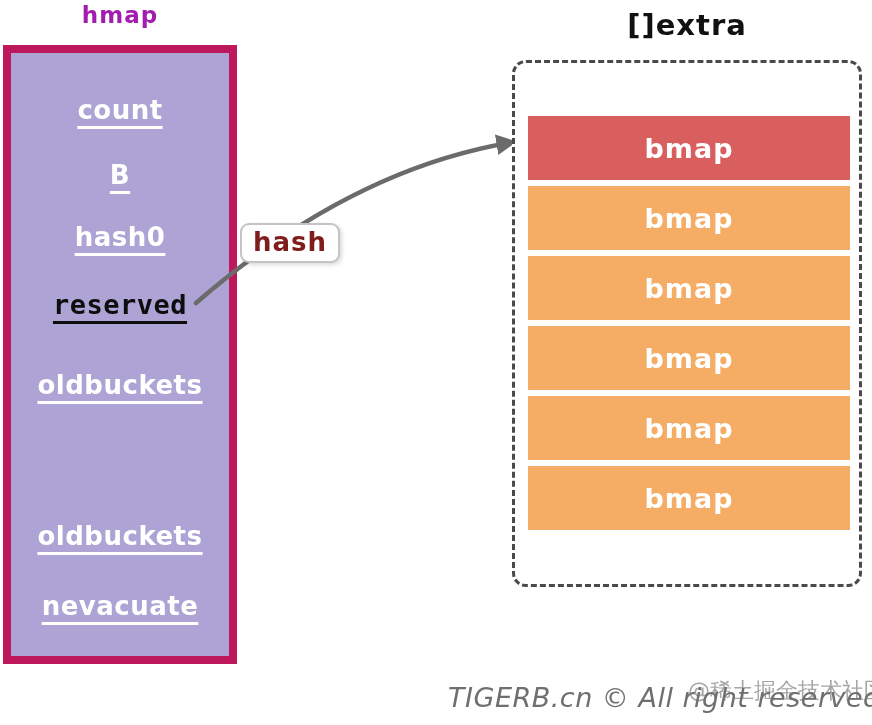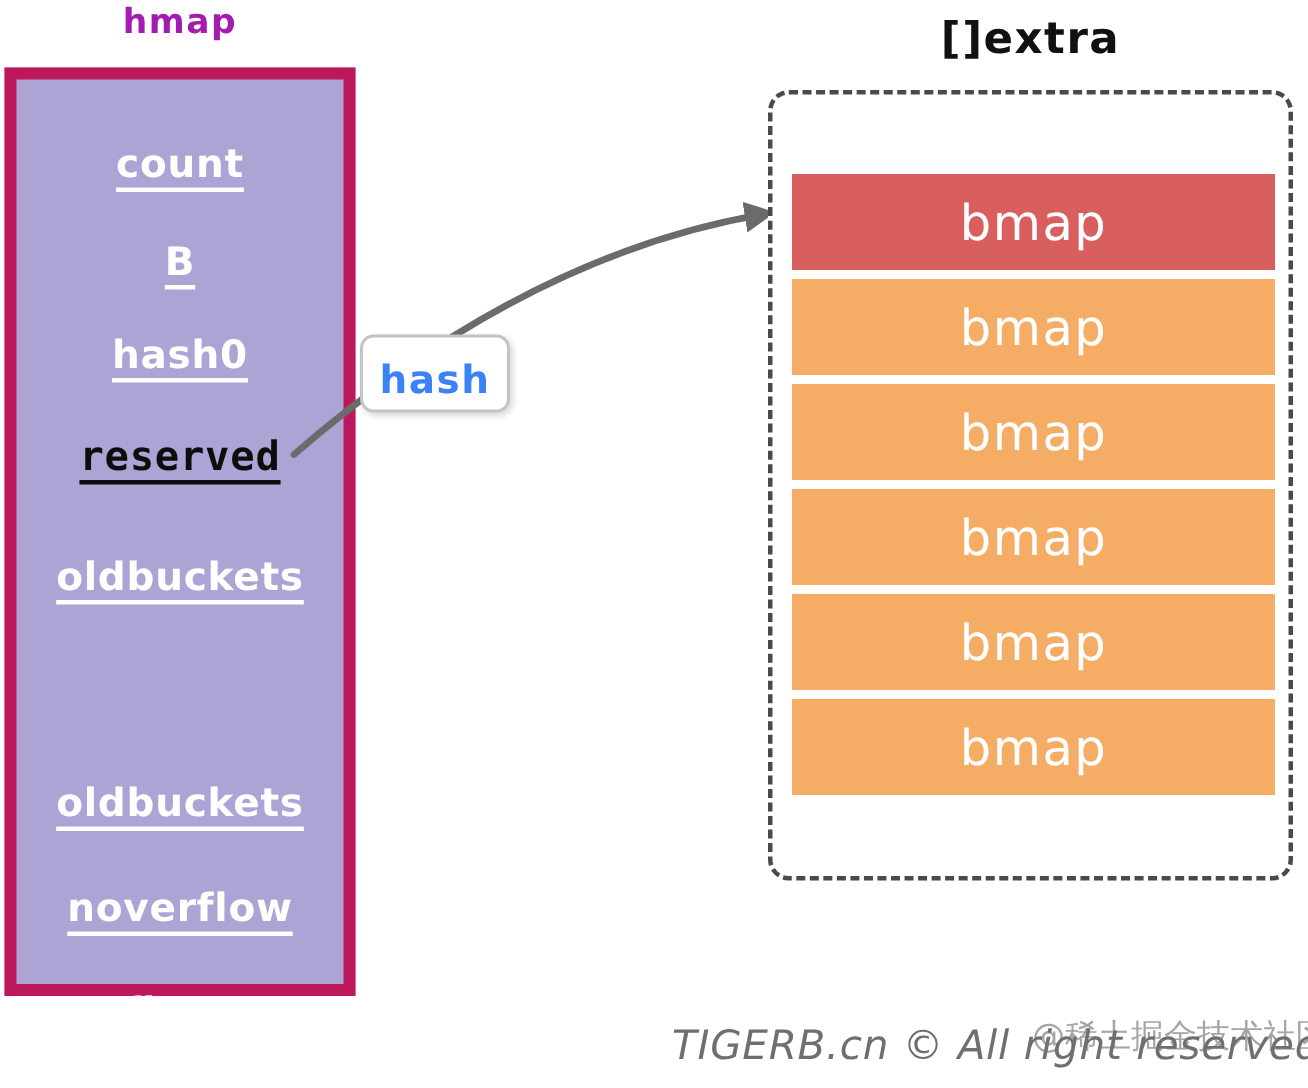--- a/index.html
+++ b/index.html
@@ -32,42 +32,42 @@
     text-decoration-thickness: 3px;
   }
 
   
   .arrow-svg { position: absolute; left: 0; top: 0; width: 872px; height: 725px; pointer-events: none; }
   .hash-label {
     position: absolute; left: 240px; top: 223px;
     background: #ffffff;
     border: 2px solid #c4c4c4;
     border-radius: 9px;
-    padding: 14px 11px 4px 11px;
-    font-size: 26px; font-weight: bold; color: #3b82f6;
+    padding: 2px 11px 4px 11px;
+    font-size: 26px; font-weight: bold; color: #7f1d1d;
     box-shadow: 2px 2px 4px rgba(0,0,0,0.15);
     letter-spacing: 1px;
   }
 
   
   .bmap-title {
     position: absolute; left: 512px; top: 8px; width: 350px;
     text-align: center; font-size: 29px; font-weight: bold; color: #111;
     letter-spacing: 1px;
   }
   .bmap-box {
     position: absolute; left: 512px; top: 60px; width: 350px; height: 527px;
     border: 3px dashed #4a4a4a;
     border-radius: 14px;
     background: #ffffff;
   }
   .brow {
     position: absolute; left: 13px; width: 322px; height: 64px;
     background: var(--bmap-normal, #f5ad66);
-    color: #ffffff; font-size: 33px; font-weight: normal;
+    color: #ffffff; font-size: 27px; font-weight: bold;
     display: flex; align-items: center; justify-content: center;
     letter-spacing: 1px;
   }
   .brow.active { background: var(--bmap-active, #d95f5f); }
 
   
   .wm-main {
     position: absolute; left: 448px; top: 682px;
     font-style: italic; font-size: 27px; color: #6f6f6f;
     white-space: nowrap; letter-spacing: 0.5px;
@@ -82,21 +82,21 @@
 <body>
 
 <div class="hmap-title">hmap</div>
 <div class="hmap-box">
   <div class="hfield" style="top:41px">count</div>
   <div class="hfield" style="top:106px">B</div>
   <div class="hfield" style="top:168px">hash0</div>
   <div class="hfield highlight" style="top:236px">reserved</div>
   <div class="hfield" style="top:316px">oldbuckets</div>
   <div class="hfield" style="top:467px">oldbuckets</div>
-  <div class="hfield" style="top:537px">noverflow</div>
+  <div class="hfield" style="top:537px">nevacuate</div>
   <div class="hfield" style="top:606px">flags</div>
 </div>
 
 <svg class="arrow-svg" viewBox="0 0 872 725" xmlns="http://www.w3.org/2000/svg">
   <defs>
     <marker id="ah" viewBox="0 0 10 10" refX="8.5" refY="5" markerWidth="4.6" markerHeight="4.6" orient="auto">
       <path d="M 0 0 L 10 5 L 0 10 z" fill="#6b6b6b"></path>
     </marker>
   </defs>
   <path d="M 196 303 Q 352 168 514 142" fill="none" stroke="#6b6b6b" stroke-width="4.5" stroke-linecap="round" marker-end="url(#ah)"></path>

